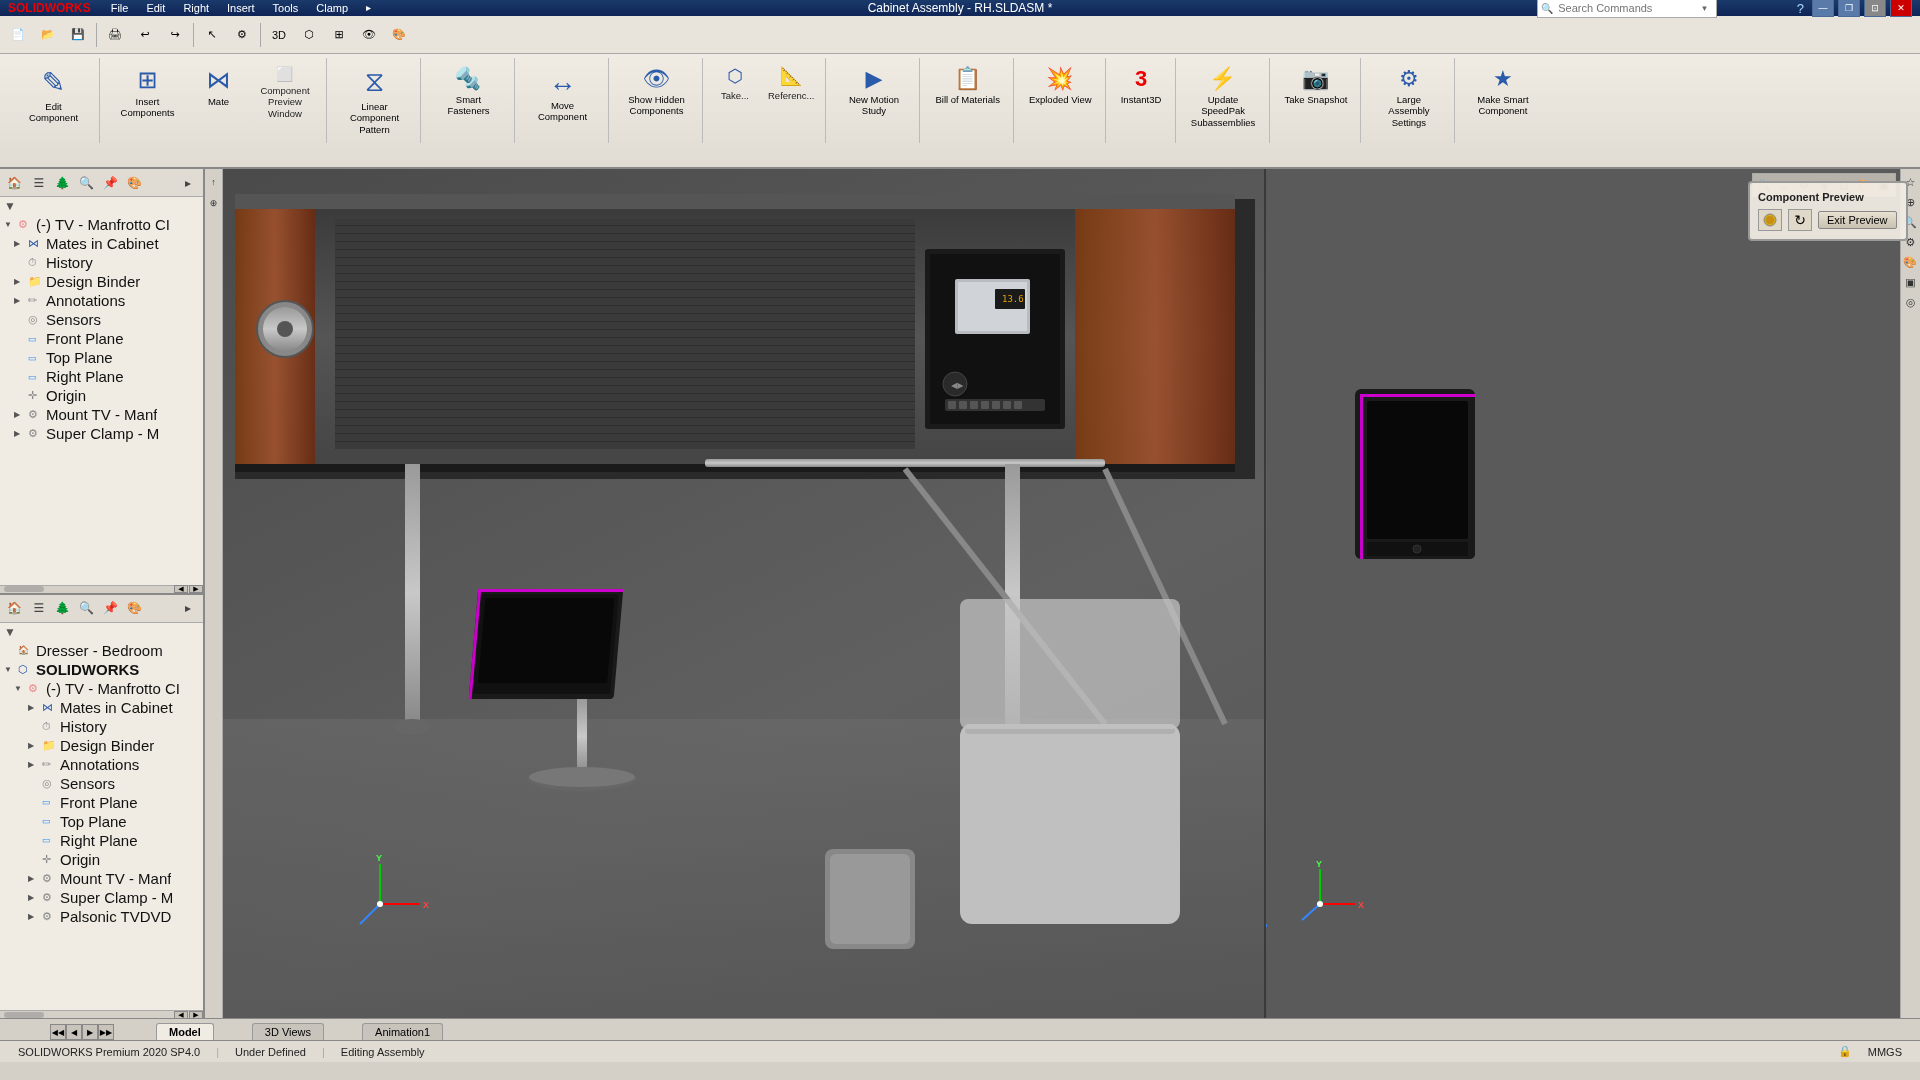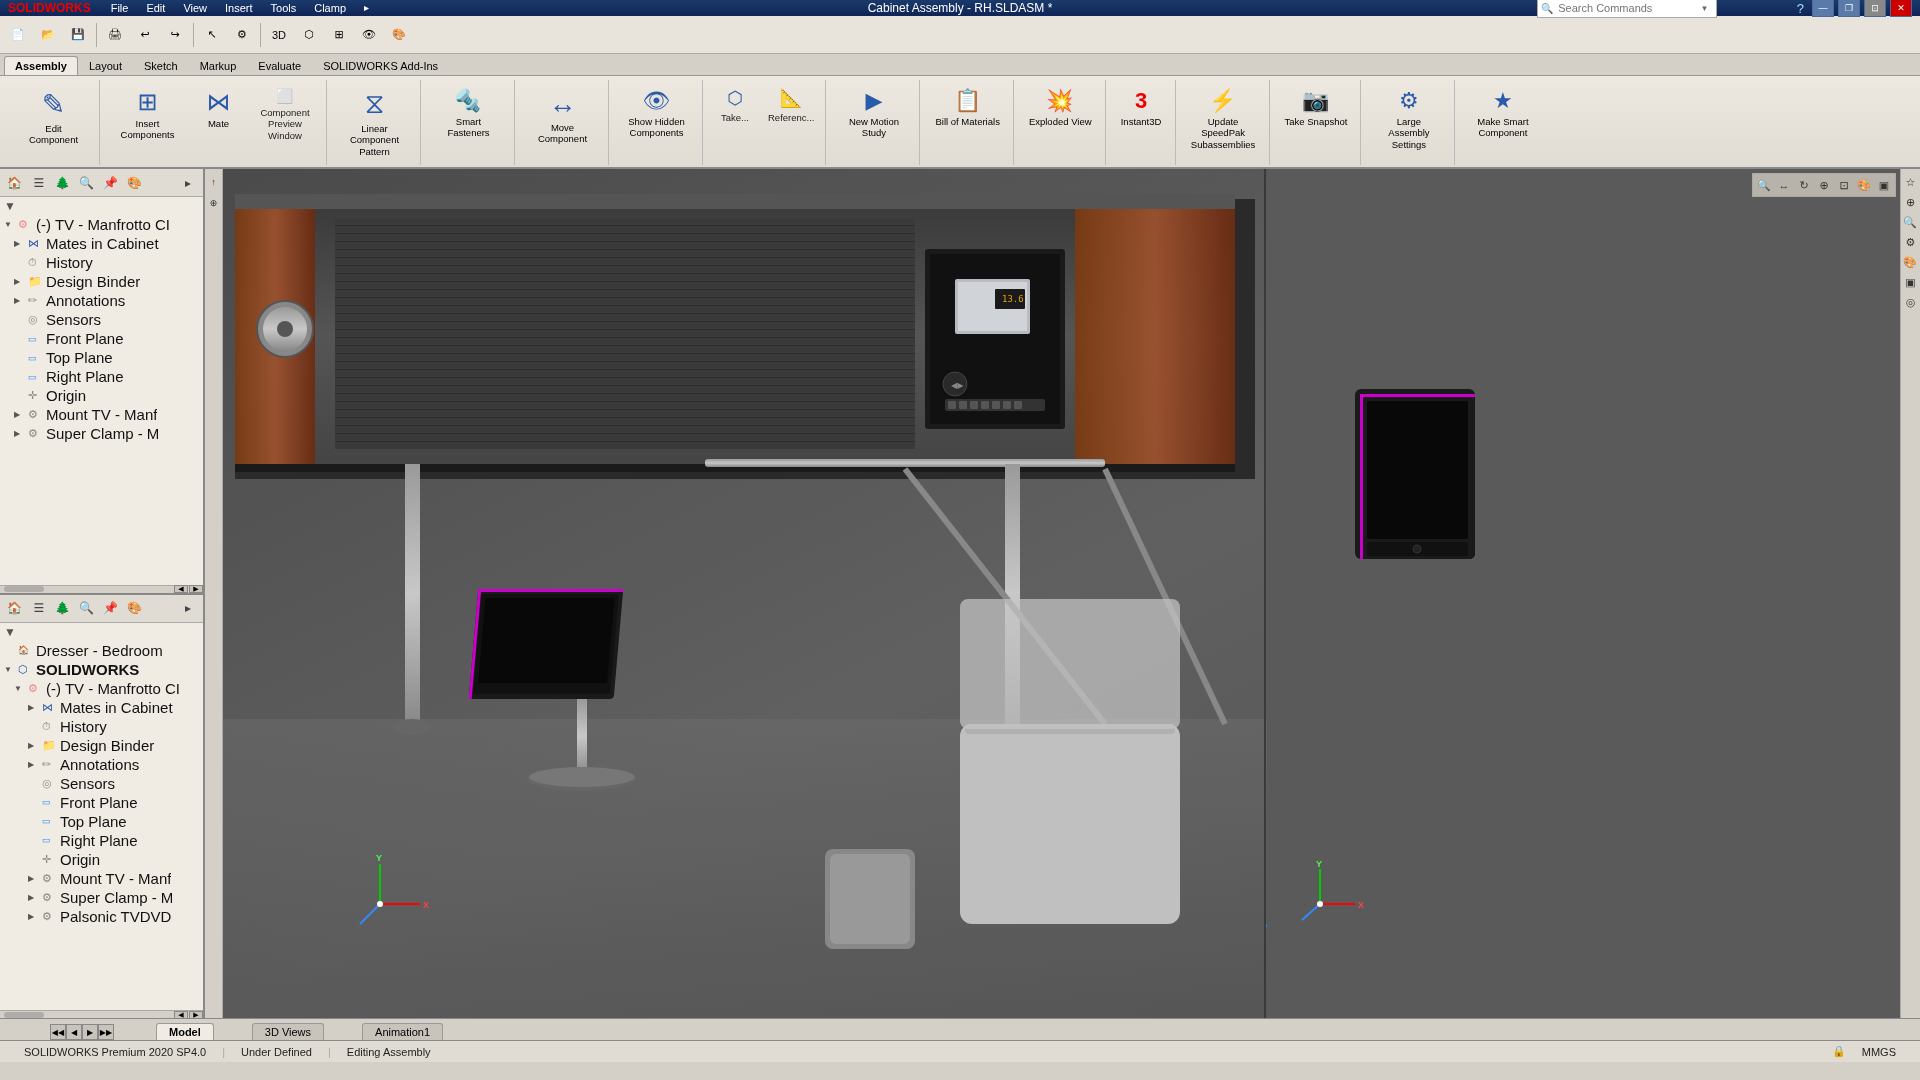--- a/index.html
+++ b/index.html
@@ -278,21 +278,21 @@
       border-radius: 2px;
     }
 
     
     #status-bar {
       height: 22px;
       background: #e0dcd4;
       border-top: 1px solid #888;
       display: flex;
       align-items: center;
-      padding: 0 24px;
+      padding: 0 18px;
       gap: 16px;
       font-size: 11px;
     }
     .status-item { color: #222; }
     .status-sep { color: #aaa; }
 
     
     #bottom-tabs {
       height: 22px;
       background: #d4d0c8;
@@ -357,21 +357,21 @@
     }
   </style>
 </head>
 <body>
 
 <div id="title-bar">
   <span class="logo">SOLIDWORKS</span>
   <div class="menu-bar">
     <span>File</span>
     <span>Edit</span>
-    <span>View</span>
+    <span>Right</span>
     <span>Insert</span>
     <span>Tools</span>
     <span>Clamp</span>
     <span style="font-size:10px;">▸</span>
   </div>
   <div class="title-text">Cabinet Assembly - RH.SLDASM *</div>
   <div class="search-area" style="margin-left: auto; margin-right: 80px;">
     <span style="color:#888; font-size:10px;">🔍</span>
     <input type="text" placeholder="Search Commands" style="">
     <span style="color:#666; font-size:9px;">▾</span>
@@ -400,28 +400,20 @@
   <div class="cmd-btn" title="Options">⚙</div>
   <div class="cmd-separator"></div>
   <div class="cmd-btn">3D</div>
   <div class="cmd-btn">⬡</div>
   <div class="cmd-btn">⊞</div>
   <div class="cmd-btn">👁</div>
   <div class="cmd-btn">🎨</div>
 </div>
 
 <div id="ribbon">
-  <div class="ribbon-tabs">
-    <div class="ribbon-tab active">Assembly</div>
-    <div class="ribbon-tab">Layout</div>
-    <div class="ribbon-tab">Sketch</div>
-    <div class="ribbon-tab">Markup</div>
-    <div class="ribbon-tab">Evaluate</div>
-    <div class="ribbon-tab">SOLIDWORKS Add-Ins</div>
-  </div>
   <div class="ribbon-content">
 
     <div class="ribbon-group">
       <div class="ribbon-group-items">
         <div class="ribbon-item-large">
           <span class="icon">✎</span>
           <span class="label">Edit Component</span>
         </div>
       </div>
     </div>
@@ -907,20 +899,33 @@
       <g transform="translate(1115, 735)">
         <line x1="0" y1="0" x2="35" y2="0" stroke="#ff0000" stroke-width="2"></line>
         <line x1="0" y1="0" x2="0" y2="-35" stroke="#00cc00" stroke-width="2"></line>
         <line x1="0" y1="0" x2="-18" y2="16" stroke="#3388ff" stroke-width="2"></line>
         <text x="38" y="4" fill="#ff4444" font-size="9" font-weight="bold">X</text>
         <text x="-4" y="-37" fill="#44ff44" font-size="9" font-weight="bold">Y</text>
         <circle cx="0" cy="0" r="3" fill="#ffffff"></circle>
       </g>
     </svg>
 
+    <div class="component-preview">
+      <div class="cp-title">Component Preview</div>
+      <div class="cp-controls">
+        <div class="cp-icon-btn" title="Material">
+          <svg width="18" height="16" viewBox="0 0 18 16">
+            <circle cx="9" cy="8" r="6" fill="#d4a820" stroke="#888" stroke-width="1"></circle>
+            <circle cx="9" cy="8" r="4" fill="#c89010"></circle>
+          </svg>
+        </div>
+        <div class="cp-icon-btn" title="Refresh">↻</div>
+        <div class="cp-exit-btn">Exit Preview</div>
+      </div>
+    </div>
 
     <div style="position:absolute; top:0; left:0; width:18px; height:100%; background:#d4d0c8; border-right:1px solid #aaa; display:flex; flex-direction:column; align-items:center; padding:4px 0; gap:3px;">
       <div class="rpi-btn" style="font-size:9px;">↑</div>
       <div class="rpi-btn" style="font-size:9px;">⊕</div>
     </div>
 
     <div style="position:absolute; top:0; right:0; width:20px; height:100%; background:#d4d0c8; border-left:1px solid #aaa; display:flex; flex-direction:column; align-items:center; padding:4px 0; gap:2px;">
       <div class="rpi-btn">☆</div>
       <div class="rpi-btn">⊕</div>
       <div class="rpi-btn">🔍</div>

